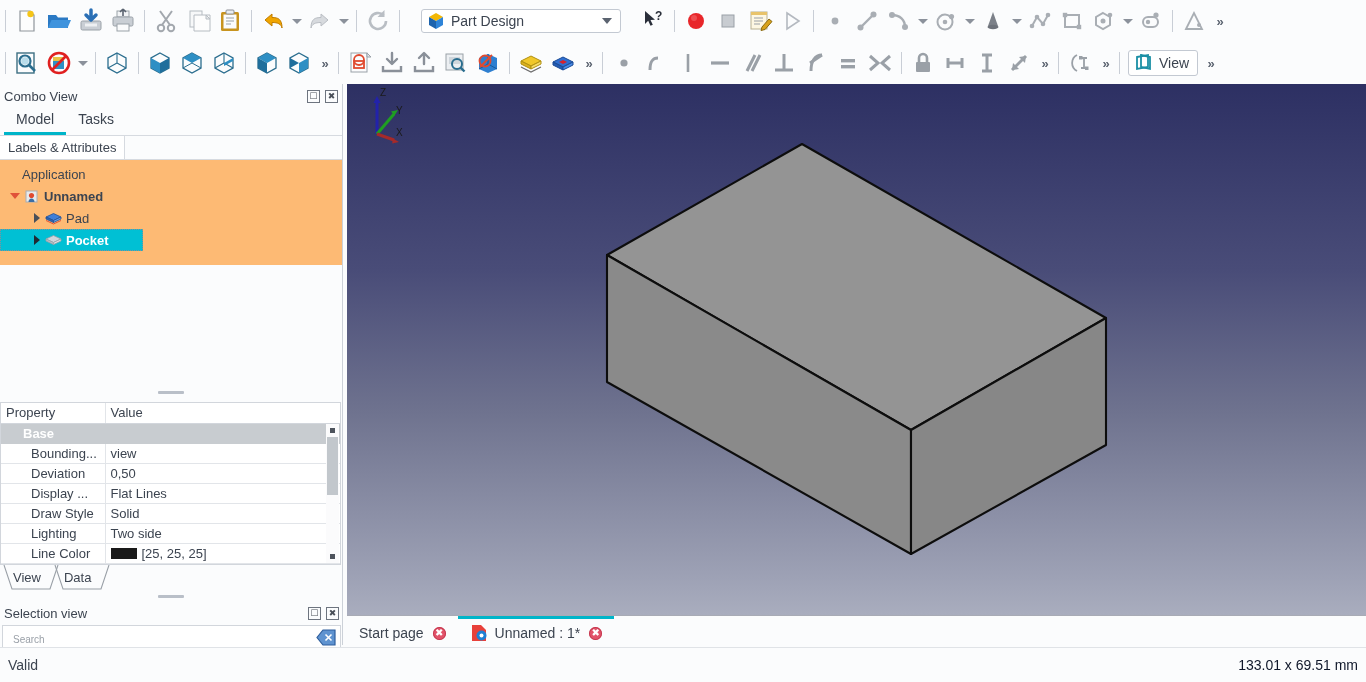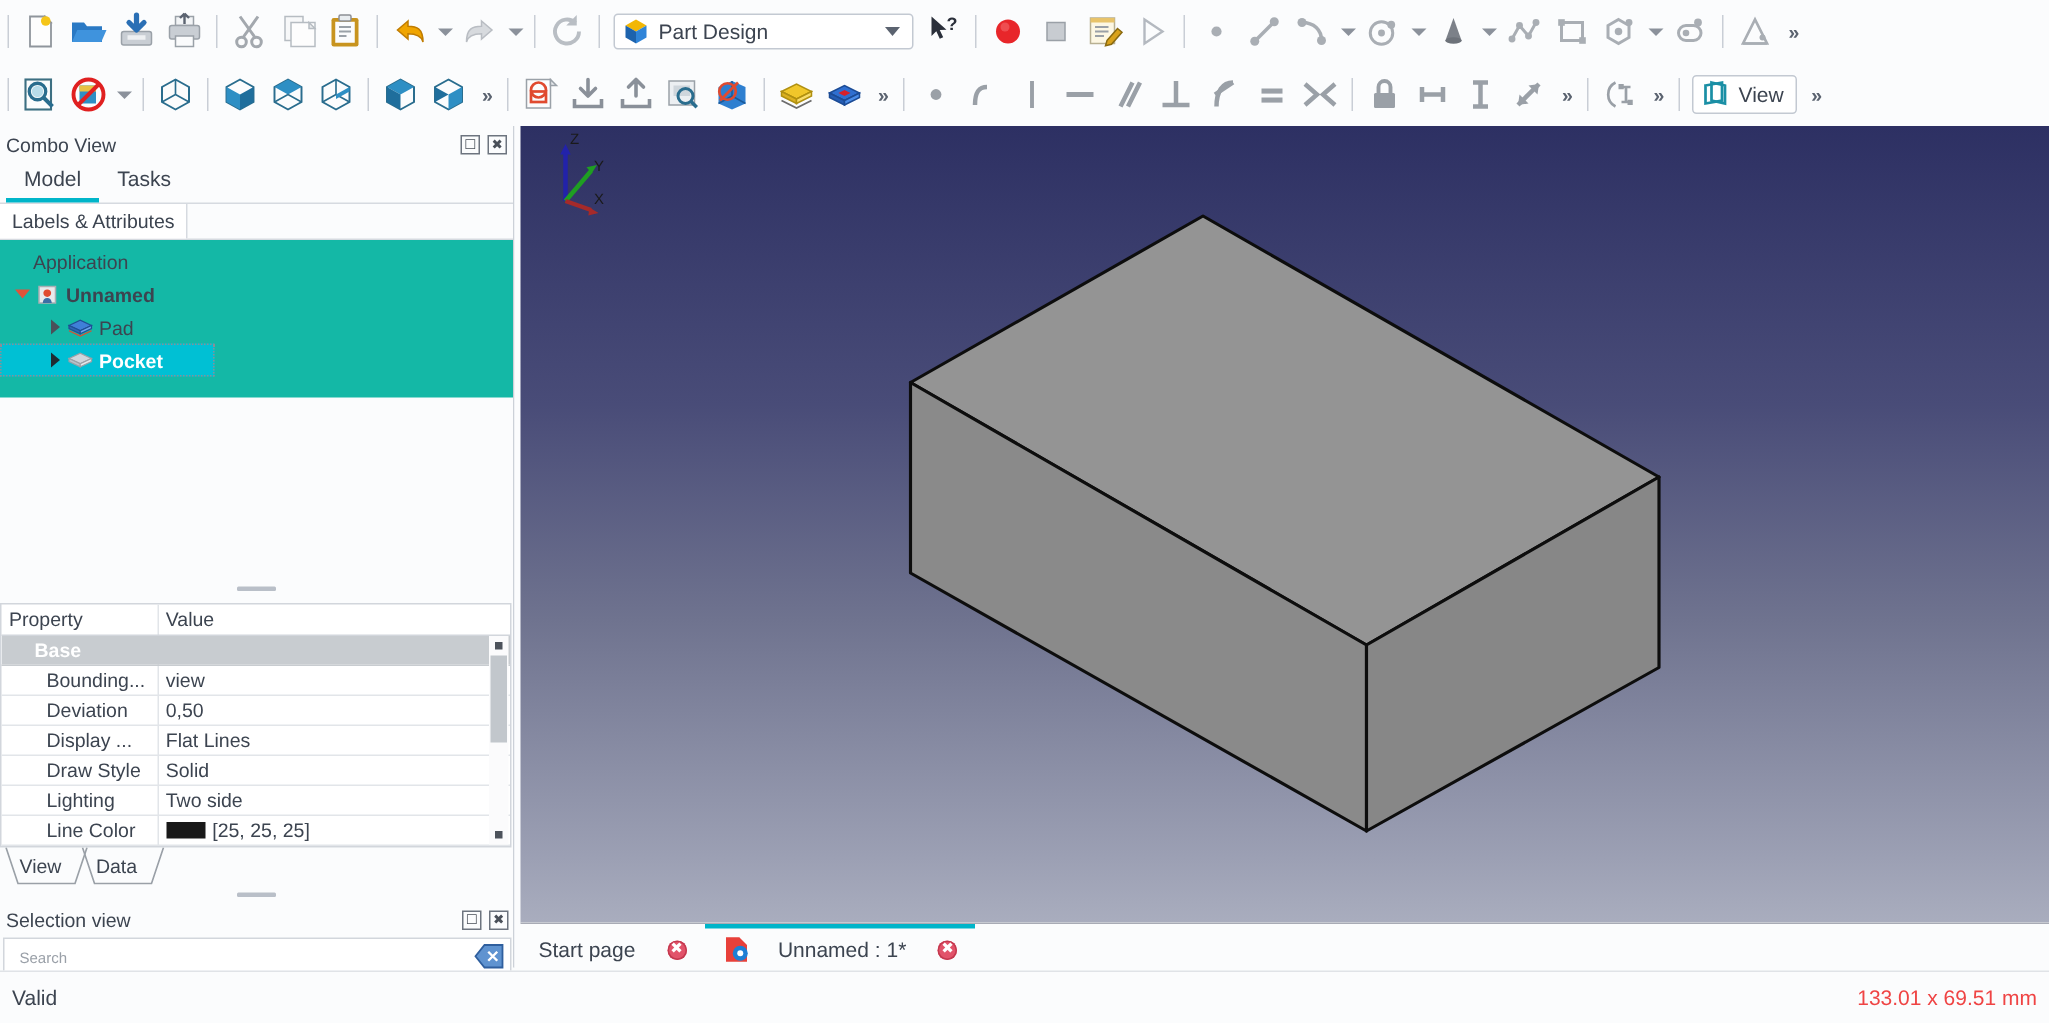--- a/index.html
+++ b/index.html
@@ -39,21 +39,21 @@
     border-left: 5px solid transparent; border-right: 5px solid transparent;
     border-top: 5px solid #8b919b;
   }
   .tb-more {
     width: 18px; height: 36px; display: flex; align-items: center; justify-content: center;
     flex: none; color: #5b6370; font-size: 13px; font-weight: bold; letter-spacing: -2px;
   }
   .wb-select {
     width: 200px; height: 24px; border: 1px solid #c3c9d2; background: #fff;
     border-radius: 3px; display: flex; align-items: center; padding: 0 4px;
-    margin: 0 4px; flex: none;
+    margin: 0 16px; flex: none;
   }
   .wb-select .wb-icon { width: 20px; height: 20px; flex: none; margin-right: 5px; }
   .wb-select .wb-label { flex: 1; font-size: 14px; color: #3c4450; }
   .wb-select .wb-caret {
     width: 18px; display: flex; align-items: center; justify-content: center;
   }
   .wb-select .wb-caret::after {
     content: ""; width: 0; height: 0;
     border-left: 5px solid transparent; border-right: 5px solid transparent;
     border-top: 6px solid #5b6370;
@@ -90,21 +90,21 @@
   .tabbar .tab.active { border-bottom-color: #00b5c9; }
 
   .tree-head {
     height: 24px; display: flex; align-items: flex-end;
     border-bottom: 1px solid #d6dae0; background: #fbfcfd;
   }
   .tree-head .col {
     padding: 0 8px; height: 23px; display: flex; align-items: center;
     border-right: 1px solid #d6dae0; background: #fff; font-size: 13px;
   }
-  .tree-body { background: #14b8a6; height: 105px; padding-top: 3px; text-align: center; }
+  .tree-body { background: #fdba74; height: 105px; padding-top: 3px; text-align: center; }
   .tree-row {
     height: 22px; display: flex; align-items: center; padding-left: 6px; font-size: 13px;
   }
   .tree-row.sel { background: #00c0d4; color: #ffffff; outline: 1px dotted #8a8f96; outline-offset: -1px; width: 143px; }
   .tree-row.lvl1 { padding-left: 8px; }
   .tree-row.lvl2 { padding-left: 28px; }
   .tree-row.lvl3 { padding-left: 30px; }
   .tw { width: 14px; display: flex; align-items: center; justify-content: center; flex: none; }
   .tw.down::after { content: ""; width: 0; height: 0;
     border-left: 5px solid transparent; border-right: 5px solid transparent; border-top: 6px solid #e0533a; }
@@ -191,39 +191,39 @@
   #view3d svg { position: absolute; left: 0; top: 0; }
 
   
   #mdi-tabbar {
     position: absolute; left: 347px; top: 615px; width: 1019px; height: 32px;
     background: #fbfcfd; display: flex; align-items: stretch;
     border-top: 1px solid #a8abb5;
   }
   .mdi-tab {
     display: flex; align-items: center; padding: 0 12px; font-size: 14px; color: #3c4450;
-    border-top: 3px solid transparent; height: 31px; gap: 12px;
+    border-top: 3px solid transparent; height: 31px;
   }
   .mdi-tab.active { border-top-color: #00b5c9; background: #fbfcfd; }
   .mdi-tab .mdi-ico { width: 18px; height: 18px; margin-right: 7px; flex:none; }
   .mdi-close {
     width: 13px; height: 13px; border-radius: 50%; background: #e2536a; margin-left: 9px;
     display: flex; align-items: center; justify-content: center; flex: none;
     color: #fff; font-size: 10px; line-height: 1; font-family: "Liberation Sans", sans-serif;
     box-shadow: inset 0 0 0 1px #c4394f;
   }
 
   
   #statusbar {
     position: absolute; left: 0; top: 647px; width: 1366px; height: 35px;
     background: #fbfcfd; display: flex; align-items: center;
     border-top: 1px solid #e0e3e7; padding: 0 8px;
   }
   #statusbar .sb-left { flex: 1; font-size: 14px; color: #3c4450; }
-  #statusbar .sb-right { font-size: 14px; color: #ef4444; }
+  #statusbar .sb-right { font-size: 14px; color: #0f172a; }
 
   .vsplit {
     position: absolute; left: 343px; top: 84px; width: 4px; height: 561px; background: #fbfcfd;
   }
 </style>
 </head>
 <body>
 
 <div id="app">
 

